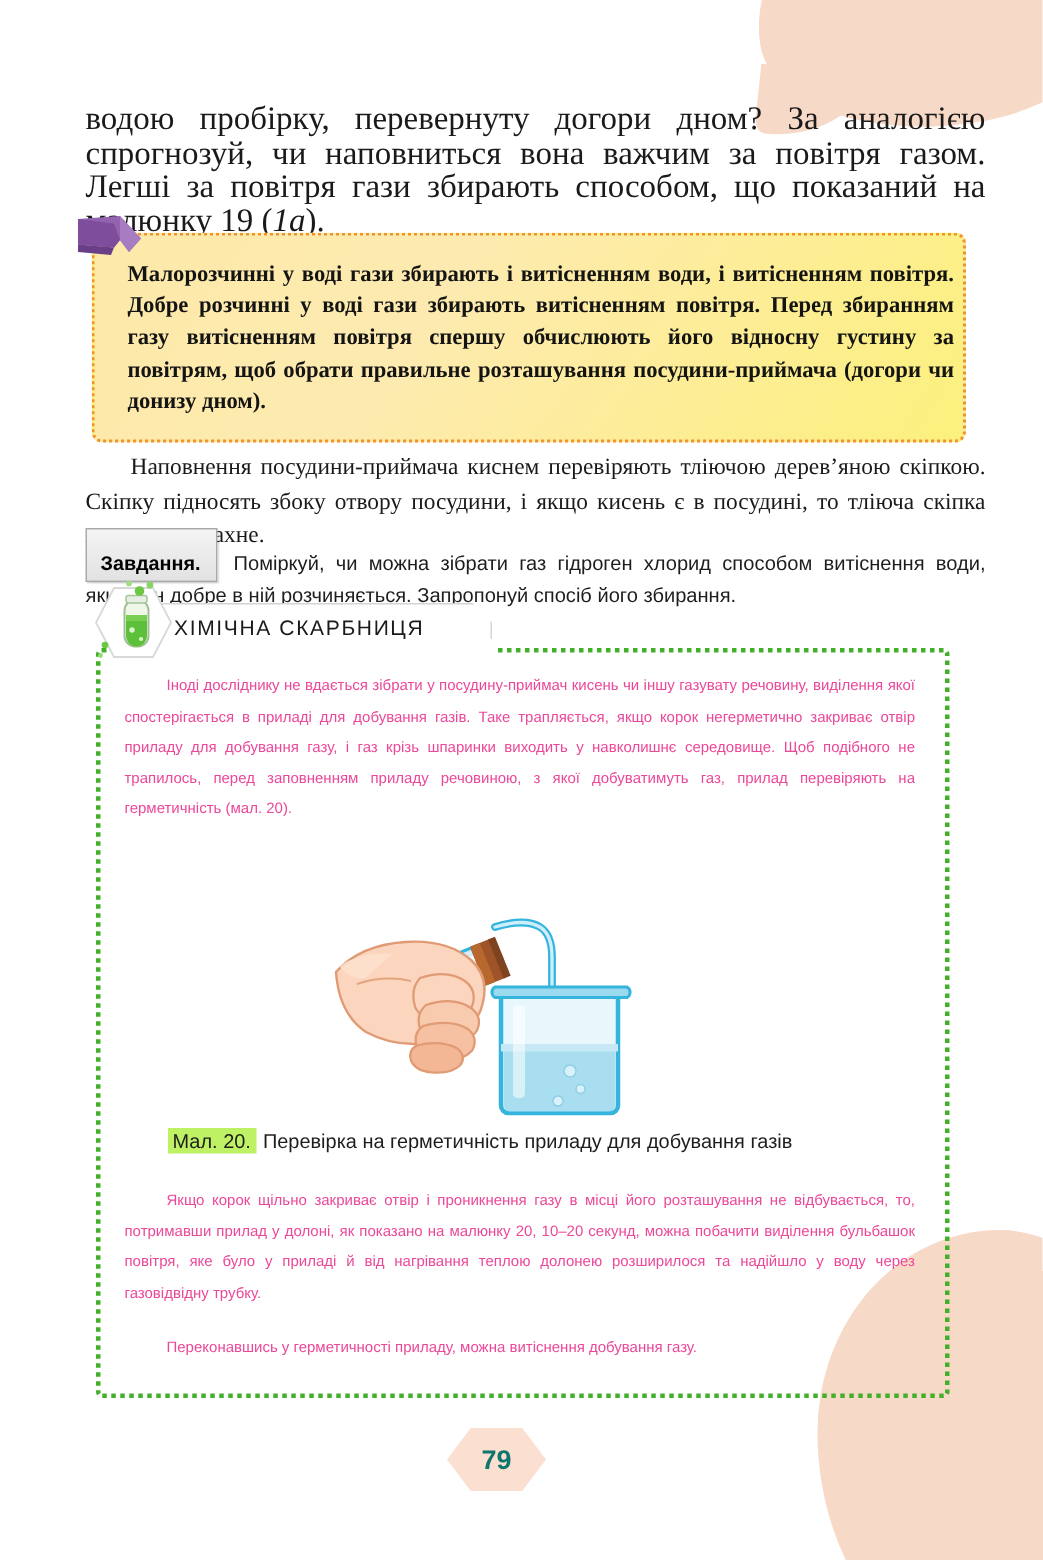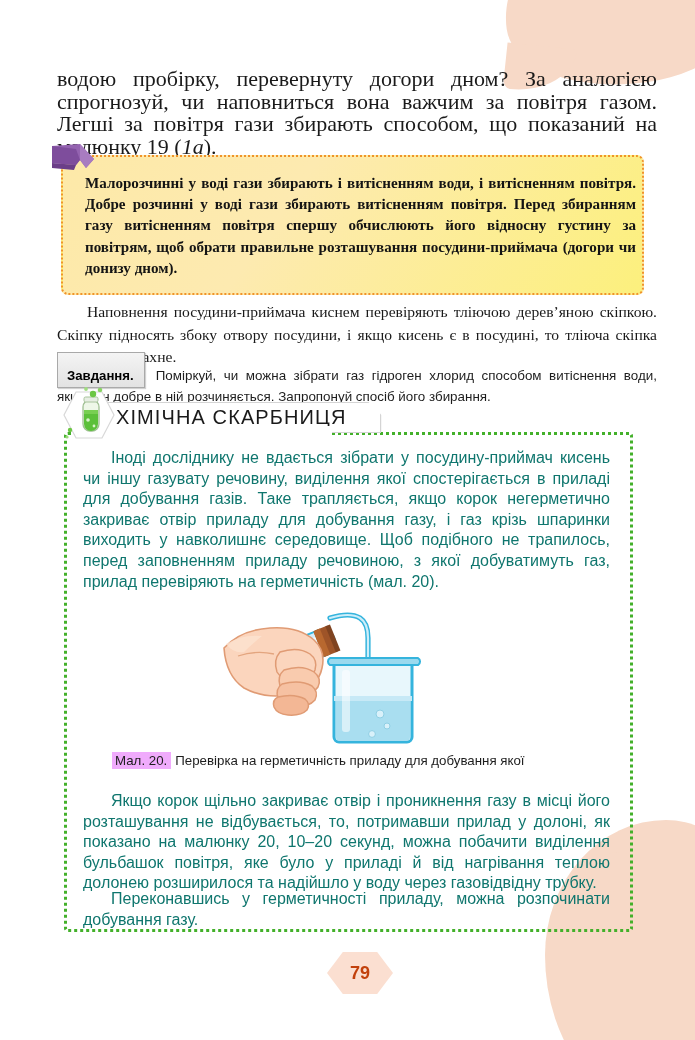--- a/index.html
+++ b/index.html
@@ -152,21 +152,21 @@
     border-left: none;
     box-shadow: 0 2px 4px rgba(0,0,0,.20);
     display: flex;
     align-items: center;
     padding: 0 34px 0 28px;
     clip-path: polygon(0 0, calc(100% - 13px) 0, 100% 13px, 100% 100%, 0 100%);
     box-sizing: border-box;
   }
   .treasury-title {
     font-family: "Liberation Sans", sans-serif;
-    font-size: 20px;
+    font-size: 14px;
     letter-spacing: 1.1px;
     color: #1a1a1a;
   }
   .flask-badge {
     position: absolute;
     left: 62px;
     top: 386px;
     width: 58px;
     height: 58px;
     z-index: 4;
@@ -190,26 +190,26 @@
     top: 426px;
     width: 246px;
     height: 14px;
     background: #ffffff;
     z-index: 3;
   }
 
   .para-sans {
     position: absolute;
     font-family: "Liberation Sans", sans-serif;
-    font-size: 16px;
+    font-size: 10px;
     line-height: 20.6px;
     text-align: justify;
     text-align-last: left;
     text-indent: 28px;
-    color: #0f766e;
+    color: #ec4899;
     width: 527px;
     left: 83px;
   }
   #tp1 { top: 448px; }
   #tp2 { top: 791px; }
   #tp3 { top: 889px; }
 
   
   .illus {
     position: absolute;
@@ -226,39 +226,39 @@
     top: 752px;
     width: 470px;
     font-family: "Liberation Sans", sans-serif;
     font-size: 13.3px;
     line-height: 17.6px;
     color: #1d1d1d;
     text-align: justify;
     text-align-last: left;
   }
   .caption-tag {
-    background: #f0abfc;
+    background: #bef264;
     padding: 1px 4px 1px 3px;
     margin-right: 4px;
   }
 
   
   .page-num {
     position: absolute;
-    left: 327px;
+    left: 298px;
     top: 952px;
     width: 66px;
     height: 42px;
     display: flex;
     align-items: center;
     justify-content: center;
     font-family: "Liberation Sans", sans-serif;
     font-size: 18px;
     font-weight: bold;
-    color: #c2410c;
+    color: #0f766e;
     background: #fbdfd1;
     clip-path: polygon(24% 0, 76% 0, 100% 50%, 76% 100%, 24% 100%, 0 50%);
   }
 </style>
 </head>
 <body>
 
 <div class="blob blob-tr"></div>
 <div class="blob blob-tr-tail"></div>
 <div class="blob blob-br"></div>
@@ -335,20 +335,20 @@
       <path d="M114 104 L188 104 L188 141 a4 4 0 0 1 -4 4 L118 145 a4 4 0 0 1 -4 -4 Z" fill="#a9def0"></path>
       <rect x="112" y="100" width="78" height="5" fill="#c7e9f6"></rect>
       <path d="M108 62 L196 62 a4 4 0 0 1 0 7 L108 69 a4 4 0 0 1 0 -7 Z" fill="#9ad9ee" stroke="#35b4dd" stroke-width="2"></path>
       <rect x="120" y="74" width="8" height="62" rx="3" fill="#ffffff" opacity=".55"></rect>
       <circle cx="158" cy="118" r="4" fill="#d9f1fa" stroke="#8fcfe4" stroke-width="1"></circle>
       <circle cx="165" cy="130" r="3" fill="#d9f1fa" stroke="#8fcfe4" stroke-width="1"></circle>
       <circle cx="150" cy="138" r="3.4" fill="#d9f1fa" stroke="#8fcfe4" stroke-width="1"></circle>
     </g>
   </svg>
 
-  <div class="caption"><span class="caption-tag">Мал. 20.</span><span>Перевірка на герметичність приладу для добування якої</span></div>
+  <div class="caption"><span class="caption-tag">Мал. 20.</span><span>Перевірка на герметичність приладу для добування газів</span></div>
 
   <div class="para-sans" id="tp2">Якщо корок щільно закриває отвір і проникнення газу в місці його розташування не відбувається, то, потримавши прилад у долоні, як показано на малюнку 20, 10–20 секунд, можна побачити виділення бульбашок повітря, яке було у приладі й від нагрівання теплою долонею розширилося та надійшло у воду через газовідвідну трубку.</div>
-  <div class="para-sans" id="tp3">Переконавшись у герметичності приладу, можна розпочинати добування газу.</div>
+  <div class="para-sans" id="tp3">Переконавшись у герметичності приладу, можна витіснення добування газу.</div>
 
   <div class="page-num">79</div>
 
 </div>
 
 </body></html>

